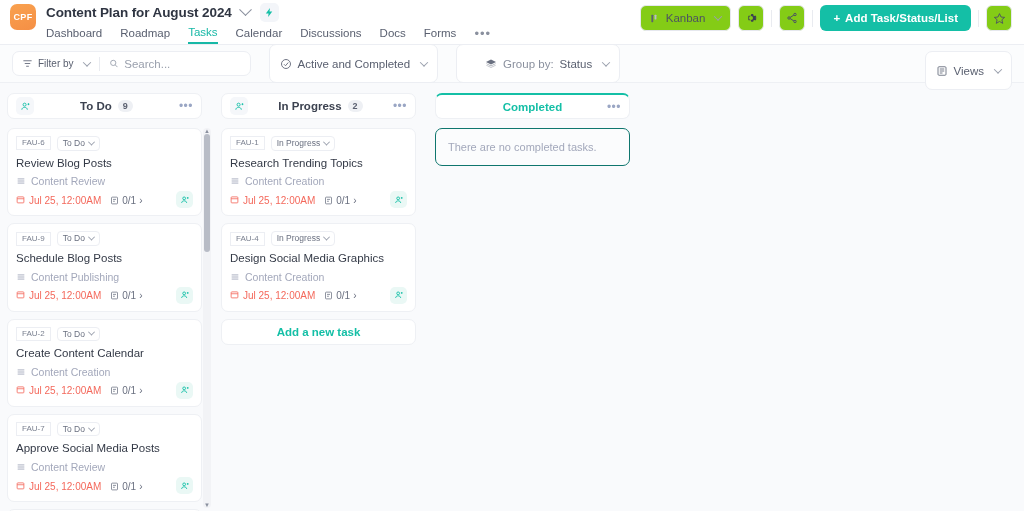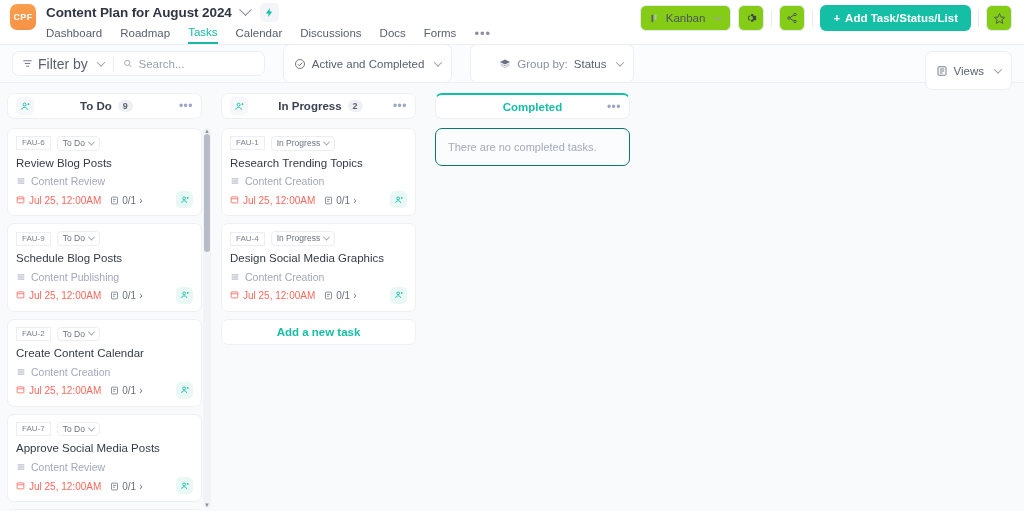--- a/index.html
+++ b/index.html
@@ -133,21 +133,21 @@
   .filter-group {
     display: flex; align-items: center;
     background: #fff;
     border: 1px solid #eceef3;
     border-radius: 7px;
     height: 25px;
   }
   .filter-by {
     display: flex; align-items: center; gap: 5px;
     padding: 0 9px;
-    font-size: 14px; color: #5a6070;
+    font-size: 10px; color: #5a6070;
     cursor: pointer;
     height: 100%;
   }
   .fg-divider { width: 1px; height: 14px; background: #e9ebf0; }
   .search-wrap {
     display: flex; align-items: center; gap: 6px;
     padding: 0 9px;
     width: 150px;
     height: 100%;
   }

